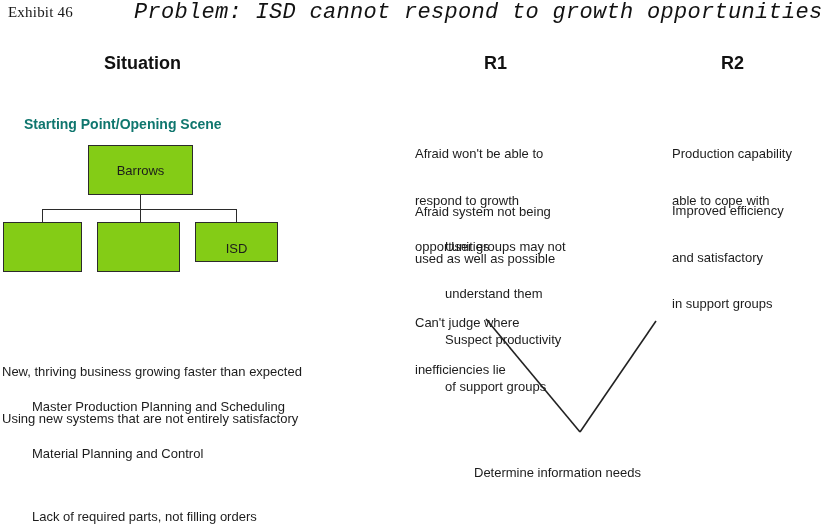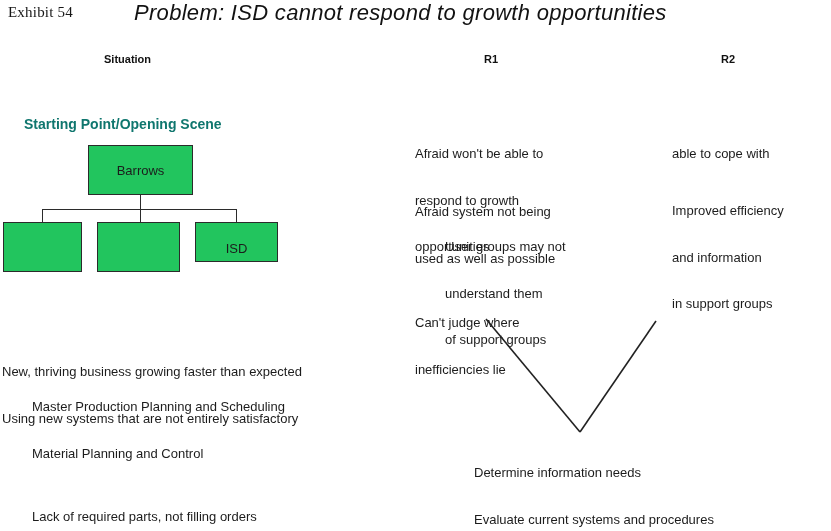--- a/index.html
+++ b/index.html
@@ -32,32 +32,32 @@
     font-family: "Liberation Serif", serif;
     font-size: 15px;
     letter-spacing: 0.2px;
     color: #171717;
     white-space: nowrap;
   }
   .exhibit-title {
     position: absolute;
     left: 134px;
     top: 0px;
-    font-family: Liberation Sans, sans-serif;
+    font-family: Liberation Mono, monospace;
     font-style: italic;
     font-size: 22px;
     letter-spacing: 0.3px;
     color: #121212;
     white-space: nowrap;
   }
 
   
   .col-header {
     position: absolute;
-    font-size: 11px;
+    font-size: 18px;
     font-weight: bold;
     color: #111111;
     white-space: nowrap;
   }
   .col-header.situation { left: 104px; top: 53px; }
   .col-header.r1        { left: 473px; top: 53px; padding-left: 11px; }
   .col-header.r2        { left: 721px; top: 53px; }
 
   
   .section-heading {
@@ -75,21 +75,21 @@
     position: absolute;
     left: 0px;
     top: 140px;
     width: 300px;
     height: 140px;
   }
   .org-box {
     position: absolute;
     box-sizing: border-box;
     border: 1px solid #2b2b2b;
-    background: #22c55e;
+    background: #84cc16;
     display: flex;
     align-items: center;
     justify-content: center;
   }
   .org-box span {
     font-size: 13px;
     color: #1c1c1c;
     line-height: 1;
   }
   .org-box.root     { left: 88px;  top: 5px;  width: 105px; height: 50px; }
@@ -149,21 +149,21 @@
     stroke: #222222;
     stroke-width: 1.6;
     fill: none;
   }
 </style>
 </head>
 <body>
 
 <div class="page">
 
-  <div class="exhibit-label">Exhibit 54</div>
+  <div class="exhibit-label">Exhibit 46</div>
   <div class="exhibit-title">Problem: ISD cannot respond to growth opportunities</div>
 
   <div class="col-header situation">Situation</div>
   <div class="col-header r1">R1</div>
   <div class="col-header r2">R2</div>
 
   <div class="section-heading heading-starting">Starting Point/Opening Scene</div>
 
   <div class="orgchart">
     <div class="org-box root">
@@ -206,42 +206,43 @@
     <span class="line">respond to growth</span>
     <span class="line">opportunities</span>
   </div>
   <div class="text-block blk-r1-b">
     <span class="line">Afraid system not being</span>
     <span class="line">used as well as possible</span>
   </div>
   <div class="text-block blk-r1-c">
     <span class="line indent">User groups may not</span>
     <span class="line indent">understand them</span>
+    <span class="line indent">Suspect productivity</span>
     <span class="line indent">of support groups</span>
   </div>
   <div class="text-block blk-r1-d">
     <span class="line">Can't judge where</span>
     <span class="line">inefficiencies lie</span>
   </div>
 
   <div class="text-block blk-r2-a">
+    <span class="line">Production capability</span>
     <span class="line">able to cope with</span>
   </div>
   <div class="text-block blk-r2-b">
     <span class="line">Improved efficiency</span>
-    <span class="line">and information</span>
+    <span class="line">and satisfactory</span>
     <span class="line">in support groups</span>
   </div>
 
   <svg class="v-connector" viewBox="0 0 210 130" width="210" height="130">
     <line x1="16" y1="9" x2="110" y2="122"></line>
     <line x1="186" y1="11" x2="110" y2="122"></line>
   </svg>
 
   <div class="text-block blk-outcome">
     <span class="line">Determine information needs</span>
-    <span class="line">Evaluate current systems and procedures</span>
     
     
     
   </div>
 
 </div>
 
 </body></html>

